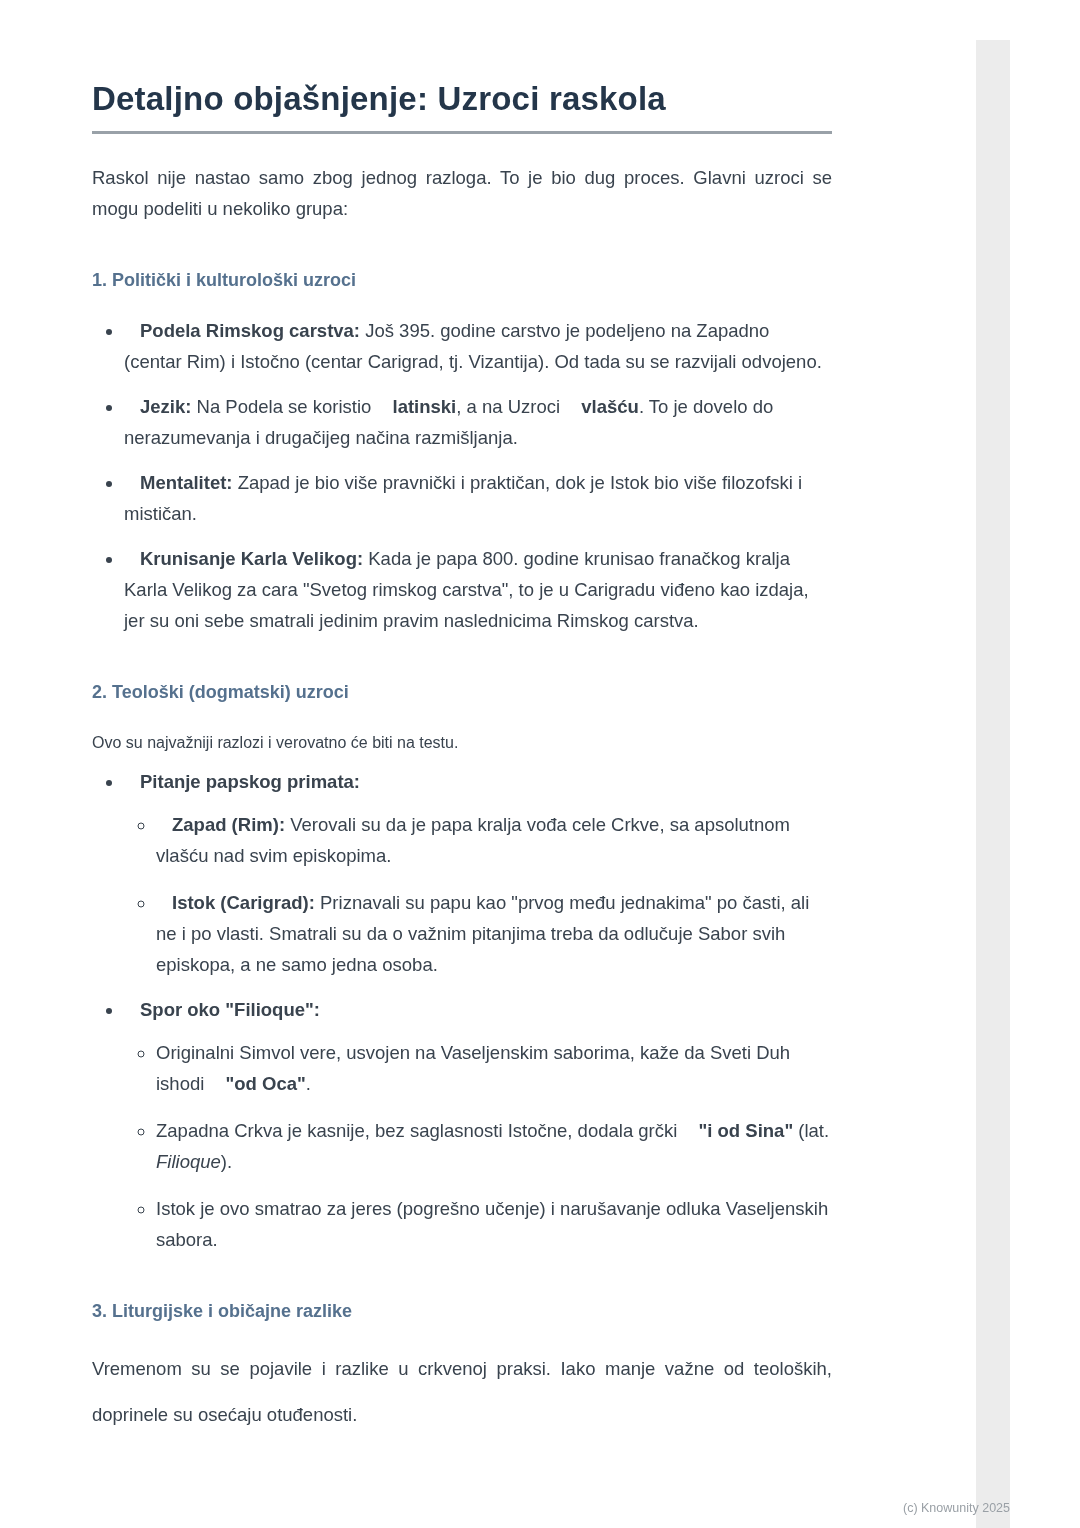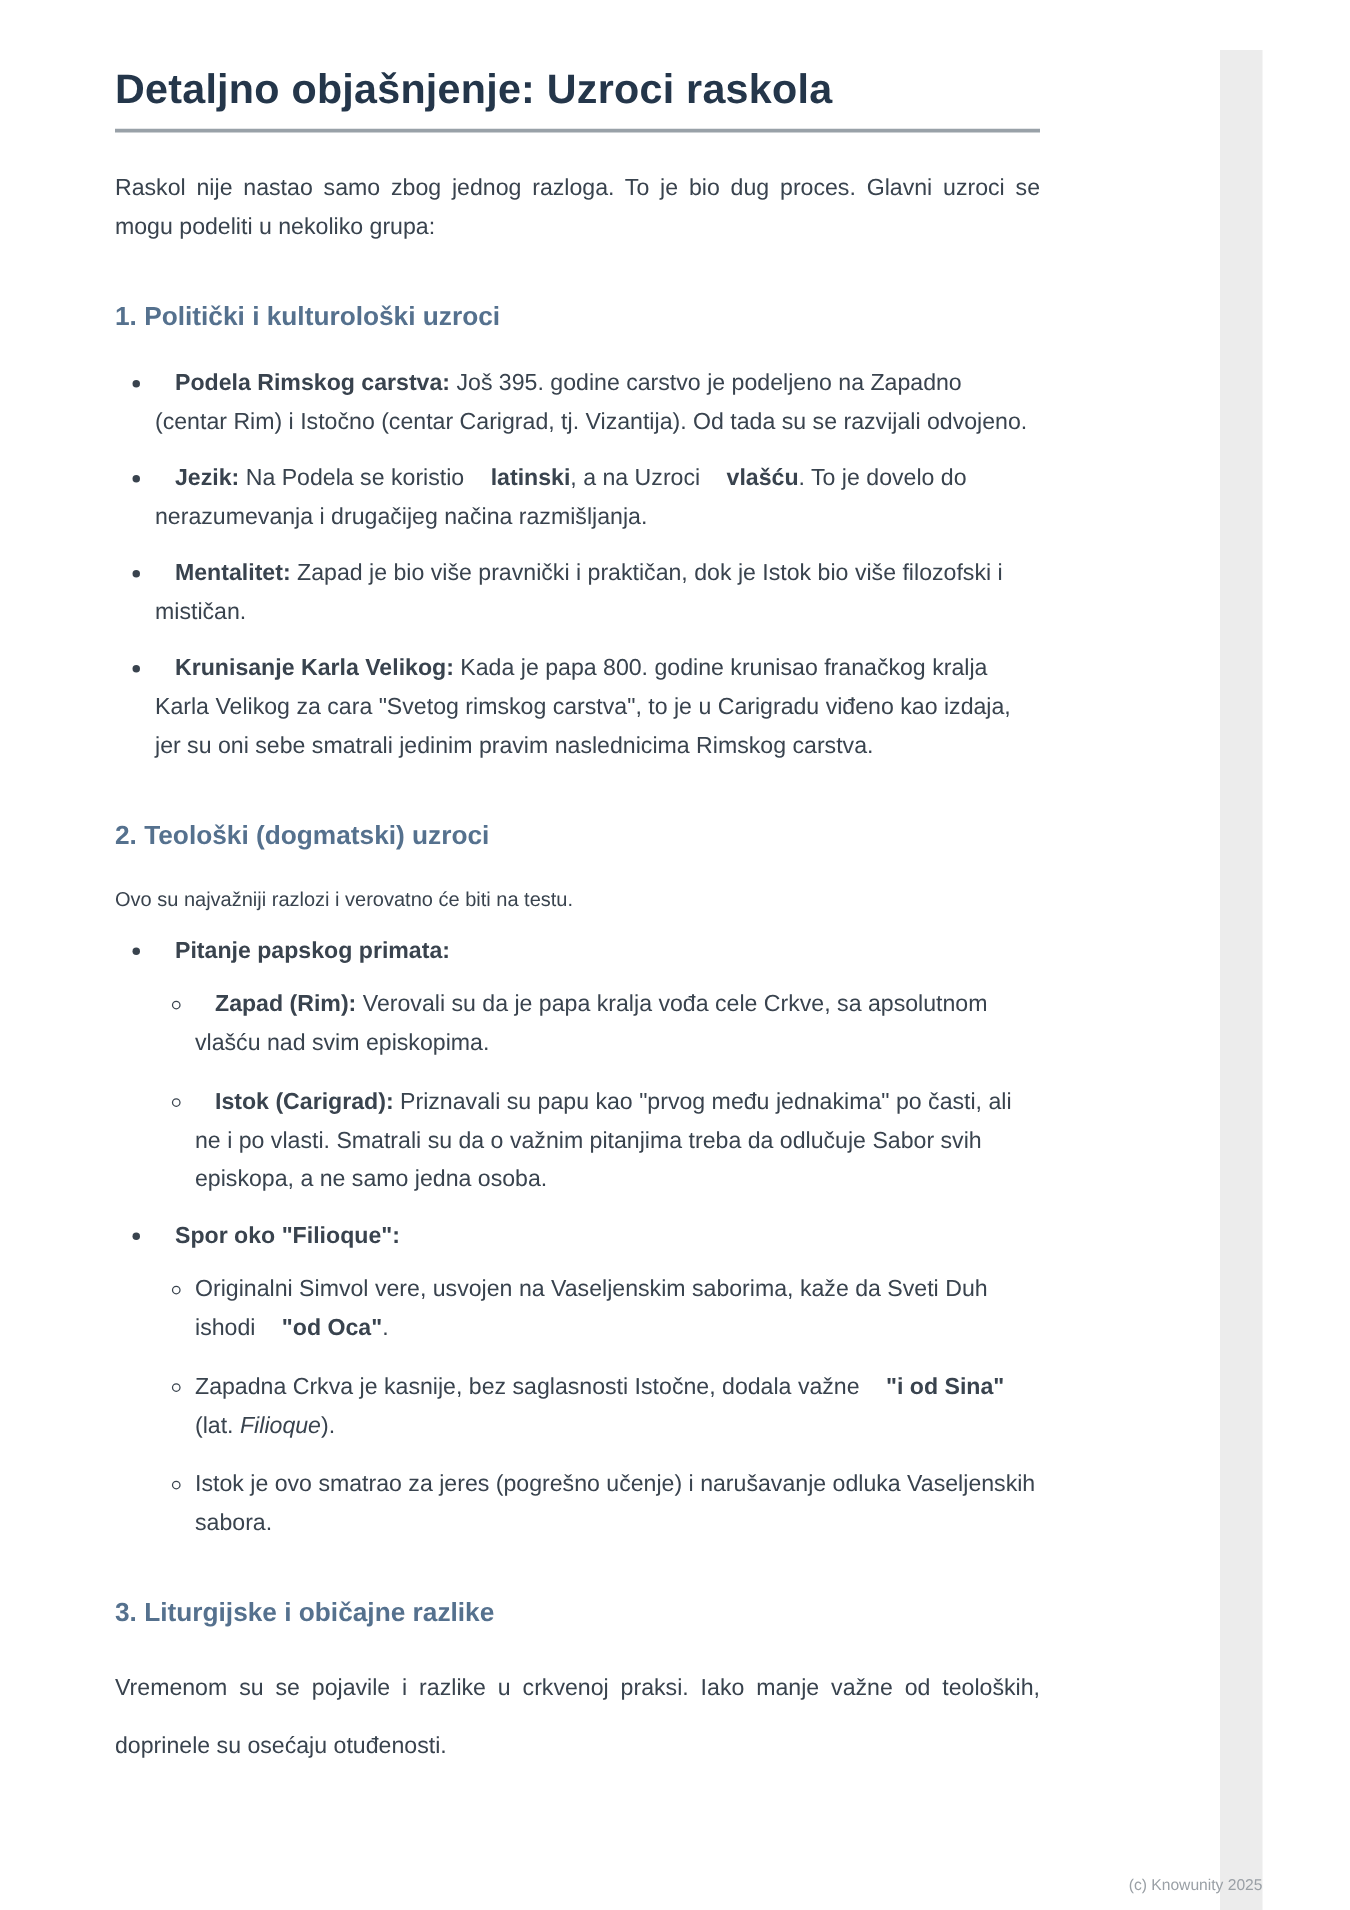--- a/index.html
+++ b/index.html
@@ -21,42 +21,42 @@
     height: 1488px;
     background: #ececec;
   }
   .content {
     position: absolute;
     left: 92px;
     top: 0;
     width: 740px;
   }
   h1.title {
-    margin-top: 52px;
+    margin-top: 80px;
     font-size: 33px;
     font-weight: 700;
     color: #24364a;
     letter-spacing: 0.2px;
   }
   .rule {
     margin-top: 13px;
     height: 3px;
     background: #99a1a8;
   }
   p.intro {
     margin-top: 28px;
     font-size: 18.5px;
     line-height: 31px;
     text-align: justify;
     color: #39434e;
   }
   h2.section-heading {
     margin-top: 46px;
     margin-bottom: 24px;
-    font-size: 21px;
+    font-size: 18px;
     font-weight: 700;
     color: #55718e;
   }
   .lead {
     font-size: 16px;
     line-height: 31px;
     margin-bottom: 8px;
   }
   ul.bullets {
     list-style: disc;
@@ -123,21 +123,21 @@
     <section>
       <h2 class="section-heading">2. Teološki (dogmatski) uzroci</h2>
       <p class="lead">Ovo su najvažniji razlozi i verovatno će biti na testu.</p>
       <ul class="bullets">
           <li><span class="b">Pitanje papskog primata:</span><ul class="sub-bullets">
               <li><span class="b">Zapad (Rim):</span><span> Verovali su da je papa kralja vođa cele Crkve, sa apsolutnom vlašću nad svim episkopima.</span></li>
               <li><span class="b">Istok (Carigrad):</span><span> Priznavali su papu kao "prvog među jednakima" po časti, ali ne i po vlasti. Smatrali su da o važnim pitanjima treba da odlučuje Sabor svih episkopa, a ne samo jedna osoba.</span></li>
             </ul></li>
           <li><span class="b">Spor oko "Filioque":</span><ul class="sub-bullets">
               <li><span>Originalni Simvol vere, usvojen na Vaseljenskim saborima, kaže da Sveti Duh ishodi </span><span class="b">"od Oca"</span><span>.</span></li>
-              <li><span>Zapadna Crkva je kasnije, bez saglasnosti Istočne, dodala važne </span><span class="b">"i od Sina"</span><span> (lat. </span><span class="i">Filioque</span><span>).</span></li>
+              <li><span>Zapadna Crkva je kasnije, bez saglasnosti Istočne, dodala grčki </span><span class="b">"i od Sina"</span><span> (lat. </span><span class="i">Filioque</span><span>).</span></li>
               <li><span>Istok je ovo smatrao za jeres (pogrešno učenje) i narušavanje odluka Vaseljenskih sabora.</span></li>
             </ul></li>
         </ul>
     </section>
 
     <section>
       <h2 class="section-heading">3. Liturgijske i običajne razlike</h2>
       <p class="final">Vremenom su se pojavile i razlike u crkvenoj praksi. Iako manje važne od teoloških, doprinele su osećaju otuđenosti.</p>
     </section>
 

